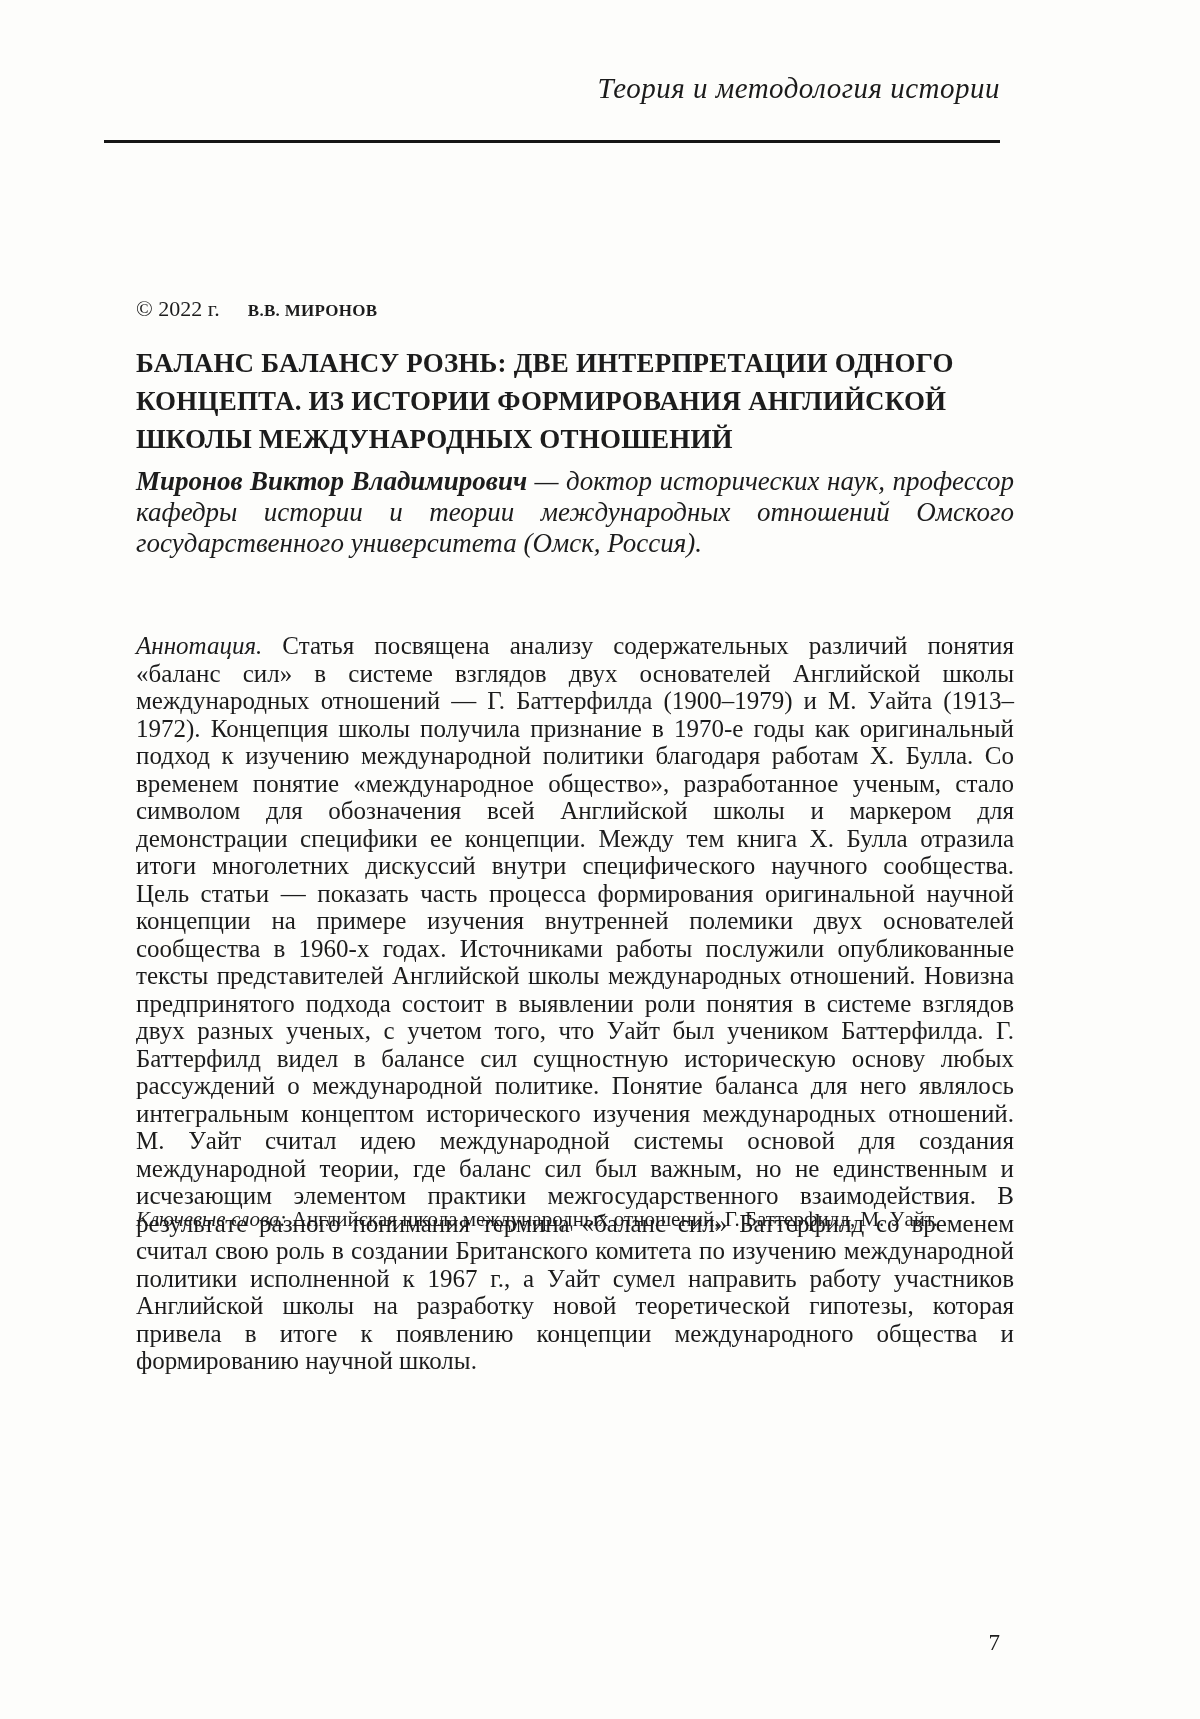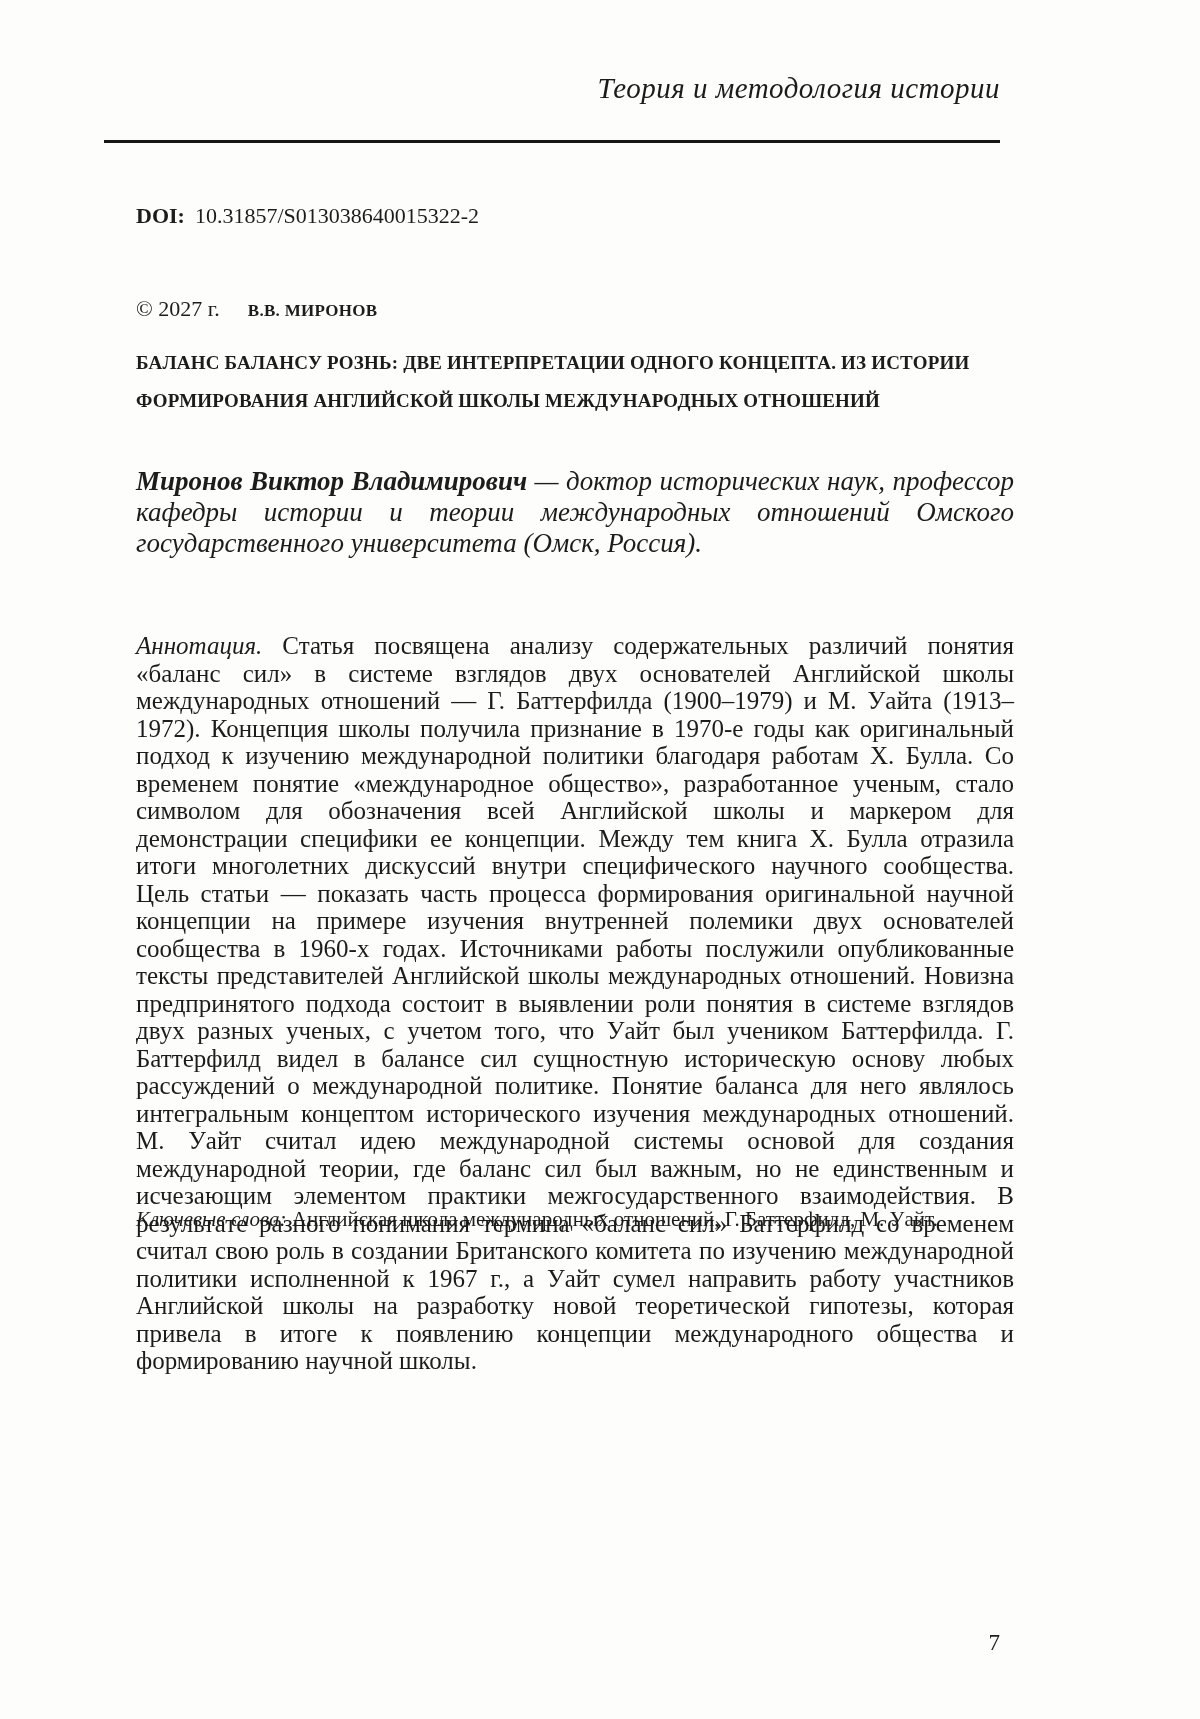--- a/index.html
+++ b/index.html
@@ -57,21 +57,21 @@
     margin-left: 28px;
     letter-spacing: 0.3px;
   }
 
   .article-title {
     position: absolute;
     top: 344px;
     left: 136px;
     width: 880px;
     font-weight: 700;
-    font-size: 19px;
+    font-size: 27px;
     line-height: 38px;
     letter-spacing: 0.2px;
   }
 
   .author-block {
     position: absolute;
     top: 466px;
     left: 136px;
     width: 878px;
     font-style: italic;
@@ -119,26 +119,23 @@
 </style>
 </head>
 <body>
 
 <div class="page">
 
   <div class="journal-header">Теория и методология истории</div>
 
   <div class="rule"></div>
 
-  <div class="doi">
-    <span class="doi-label">DOI:</span><span>10.31857/S013038640015322-2</span>
-  </div>
 
   <div class="byline">
-    <span>© 2027 г.</span><span class="author-caps">В.В. МИРОНОВ</span>
+    <span>© 2022 г.</span><span class="author-caps">В.В. МИРОНОВ</span>
   </div>
 
   <div class="article-title">БАЛАНС БАЛАНСУ РОЗНЬ: ДВЕ ИНТЕРПРЕТАЦИИ ОДНОГО КОНЦЕПТА. ИЗ ИСТОРИИ ФОРМИРОВАНИЯ АНГЛИЙСКОЙ ШКОЛЫ МЕЖДУНАРОДНЫХ ОТНОШЕНИЙ</div>
 
   <div class="author-block">
     <p class="aff-par">
       <span class="aff-name">Миронов Виктор Владимирович</span><span> — доктор исторических наук, профессор кафедры истории и теории международных отношений Омского государственного университета (Омск, Россия).</span>
     </p>
   </div>
 

